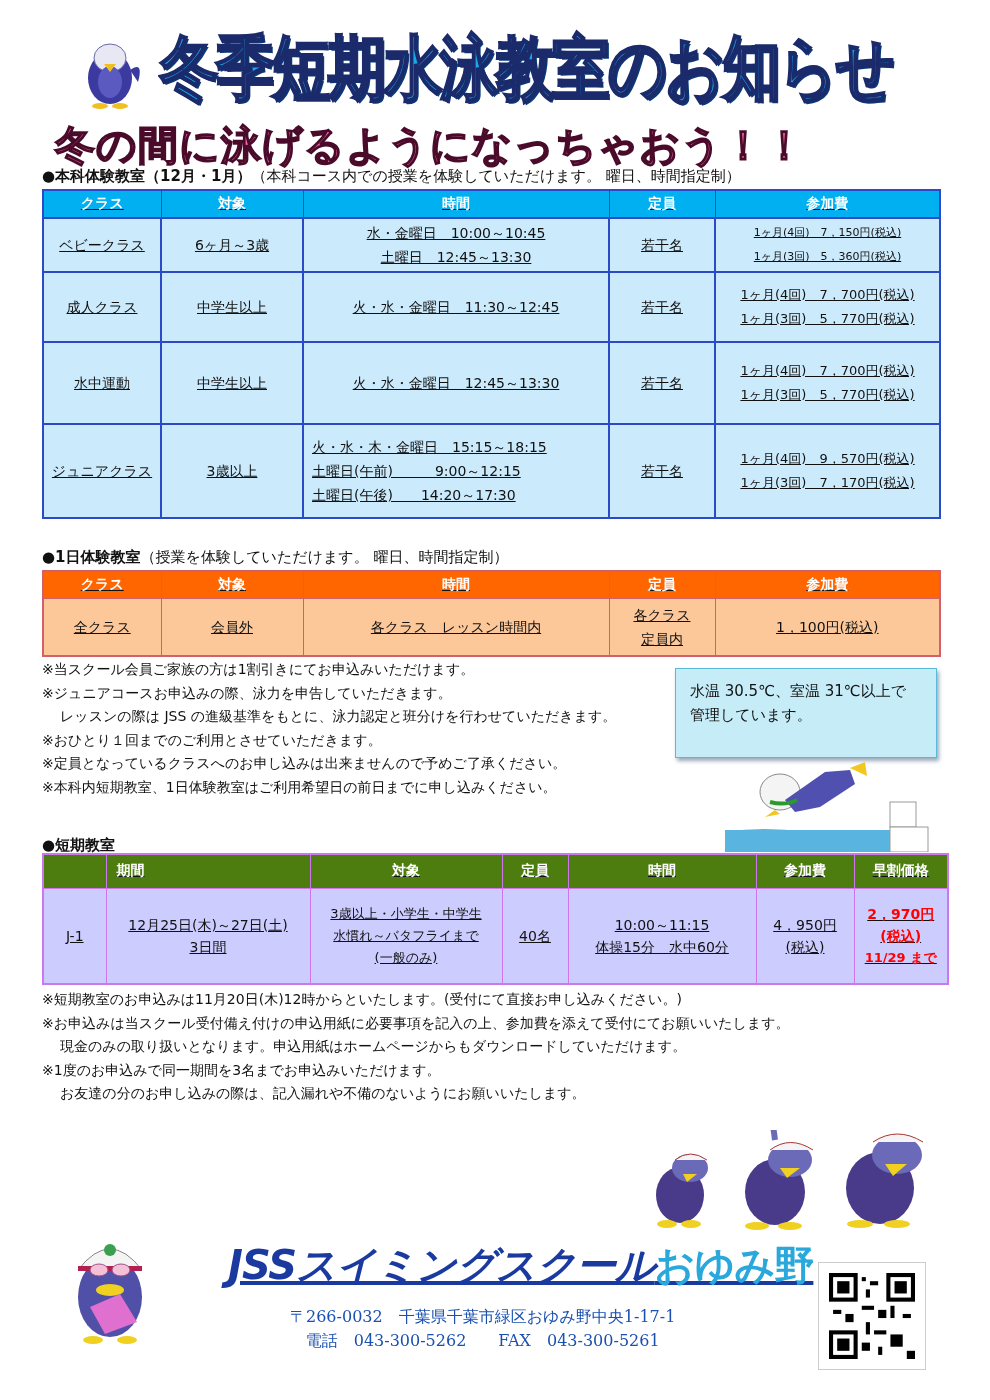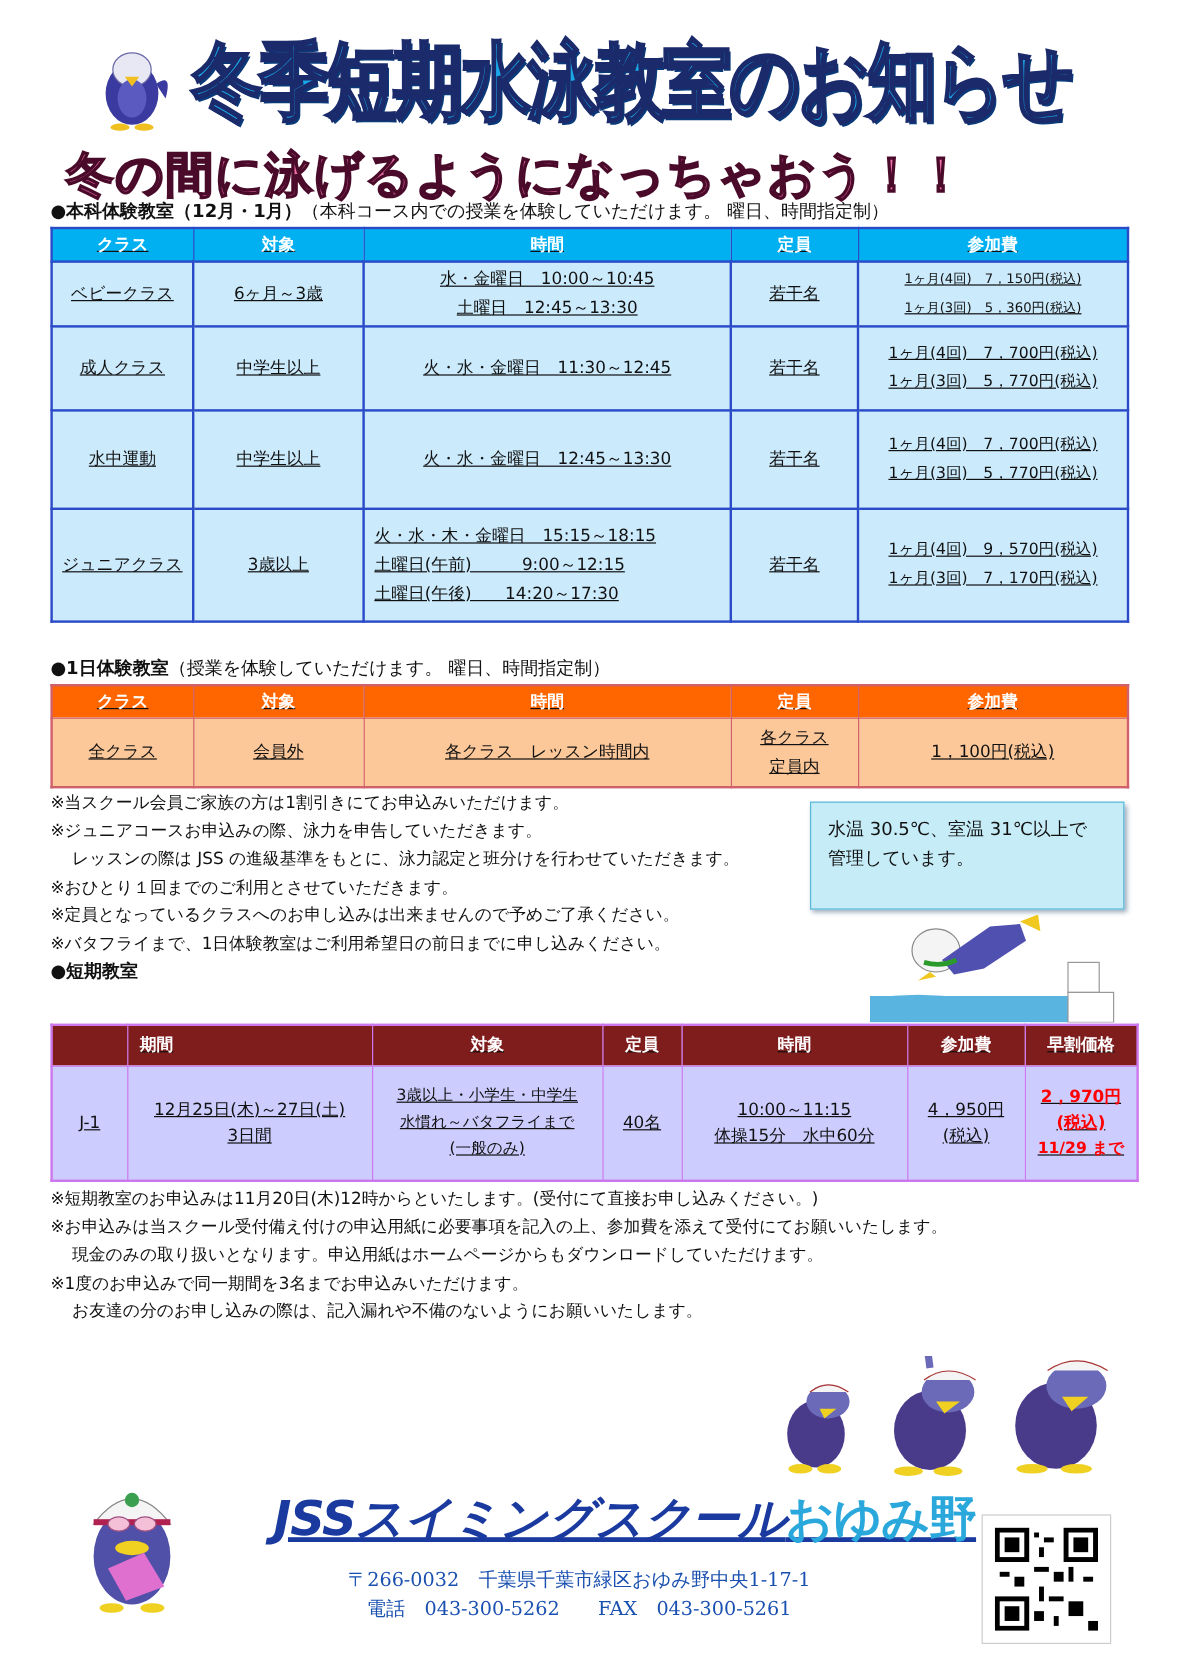--- a/index.html
+++ b/index.html
@@ -23,21 +23,21 @@
   #t1 th { background: #00b0f0; color: #fff; font-weight: bold; height: 28px; border: 1px solid #2a4ac8; font-size: 14px; }
   #t1 td { background: #cbeafc; border: 2px solid #2a4ac8; line-height: 24px; }
 
   
   #t2 { left: 42px; top: 570px; width: 897px; border: 2px solid #d0606a; }
   #t2 th { background: #ff6600; color: #fff; font-weight: bold; height: 27px; border: 1px solid #d0606a; }
   #t2 td { background: #fcc89a; border: 1px solid #d0606a; height: 58px; line-height: 24px; }
 
   
   #t3 { left: 42px; top: 853px; width: 905px; border: 2px solid #cc77ee; }
-  #t3 th { background: #7f1d1d; color: #fff; font-weight: bold; height: 34px; border: 1px solid #cc77ee; }
+  #t3 th { background: #4d7c0f; color: #fff; font-weight: bold; height: 34px; border: 1px solid #cc77ee; }
   #t3 td { background: #ccccff; border: 1px solid #cc77ee; height: 96px; line-height: 22px; }
   #t3 .early { color: #ff0000; font-weight: bold; margin-left: 42px; }
 
   .notes { font-size: 14px; line-height: 23.5px; }
   .notes .indent { padding-left: 18px; }
 
   #info-box { left: 675px; top: 668px; width: 262px; height: 90px; background: #c6ecf8; border: 1.5px solid #5ab8d8;
     box-shadow: 2px 3px 4px #9ab; padding: 10px 14px; font-size: 15px; line-height: 24px; }
 
   #logo-text { left: 228px; top: 1238px; font-size: 40px; font-weight: bold; font-style: italic; color: #1a3aa0; letter-spacing: -1px; text-decoration: underline; }
@@ -168,41 +168,41 @@
     </tr>
   </tbody>
 </table>
 
 <div class="abs notes" style="left:42px;top:658px">
   <div>※当スクール会員ご家族の方は1割引きにてお申込みいただけます。</div>
   <div>※ジュニアコースお申込みの際、泳力を申告していただきます。</div>
   <div class="indent">レッスンの際は JSS の進級基準をもとに、泳力認定と班分けを行わせていただきます。</div>
   <div>※おひとり１回までのご利用とさせていただきます。</div>
   <div>※定員となっているクラスへのお申し込みは出来ませんので予めご了承ください。</div>
-  <div>※バタフライまで、1日体験教室はご利用希望日の前日までに申し込みください。</div>
+  <div>※本科内短期教室、1日体験教室はご利用希望日の前日までに申し込みください。</div>
 </div>
 
 <div id="info-box" class="abs">
   <div>水温 30.5℃、室温 31℃以上で</div>
   <div>管理しています。</div>
 </div>
 
 <svg class="mascot" style="left:725px;top:762px" width="225" height="90" viewBox="0 0 225 90">
   <rect x="0" y="68" width="165" height="22" fill="#5ab4e0"></rect>
   <path d="M0 70 Q40 64 80 70 T165 68" fill="#5ab4e0"></path>
   <rect x="165" y="40" width="26" height="25" fill="#fff" stroke="#999"></rect>
   <rect x="165" y="65" width="38" height="25" fill="#fff" stroke="#999"></rect>
   <ellipse cx="55" cy="30" rx="20" ry="18" fill="#f4f4f4" stroke="#888"></ellipse>
   <path d="M60 38 L100 10 L125 8 L130 22 L95 45 L70 50 Z" fill="#5050b0"></path>
   <path d="M125 6 L140 0 L142 14 Z" fill="#f0c820"></path>
   <path d="M50 48 L40 55 L55 52 Z" fill="#f0c820"></path>
   <path d="M45 40 Q60 44 72 38" stroke="#2a9a2a" stroke-width="4" fill="none"></path>
 </svg>
 
-<div class="abs section-head" style="left:42px;top:800px">
+<div class="abs section-head" style="left:42px;top:836px">
   <b>●短期教室</b>
 </div>
 
 <table id="t3" class="abs">
   <colgroup>
       <col style="width:63px">
       <col style="width:204px">
       <col style="width:192px">
       <col style="width:66px">
       <col style="width:188px">

